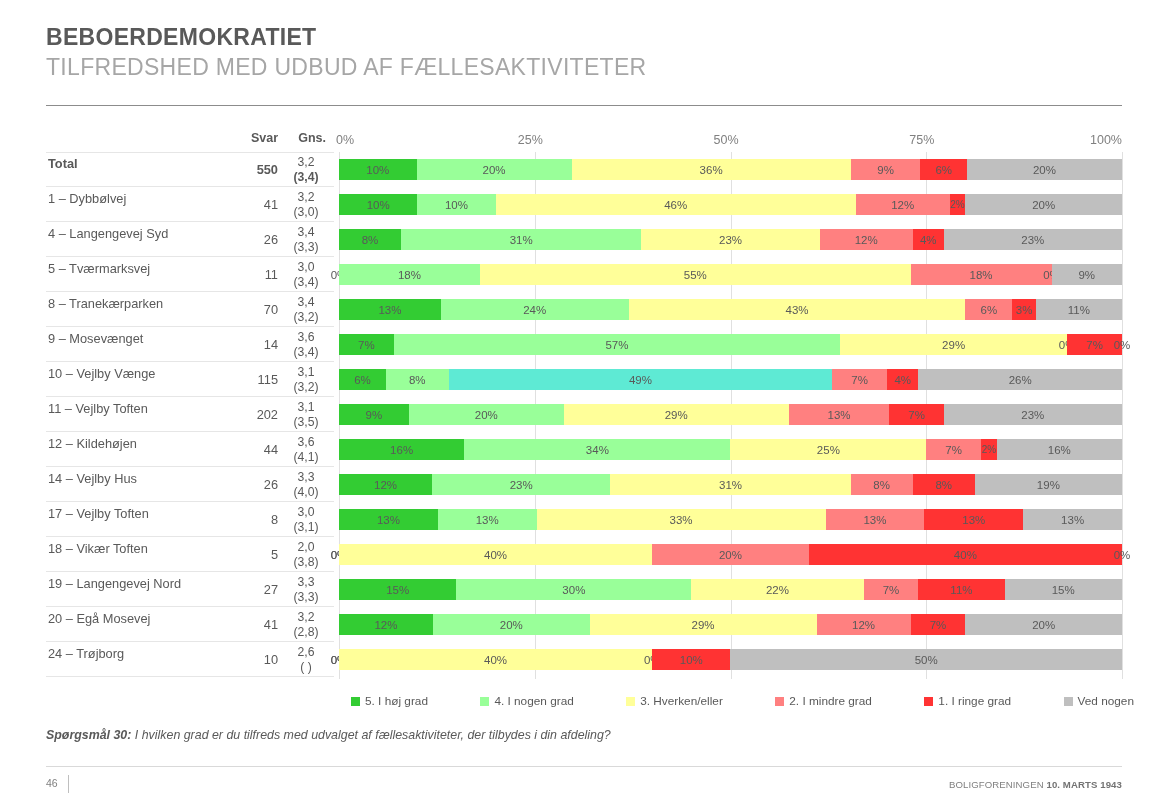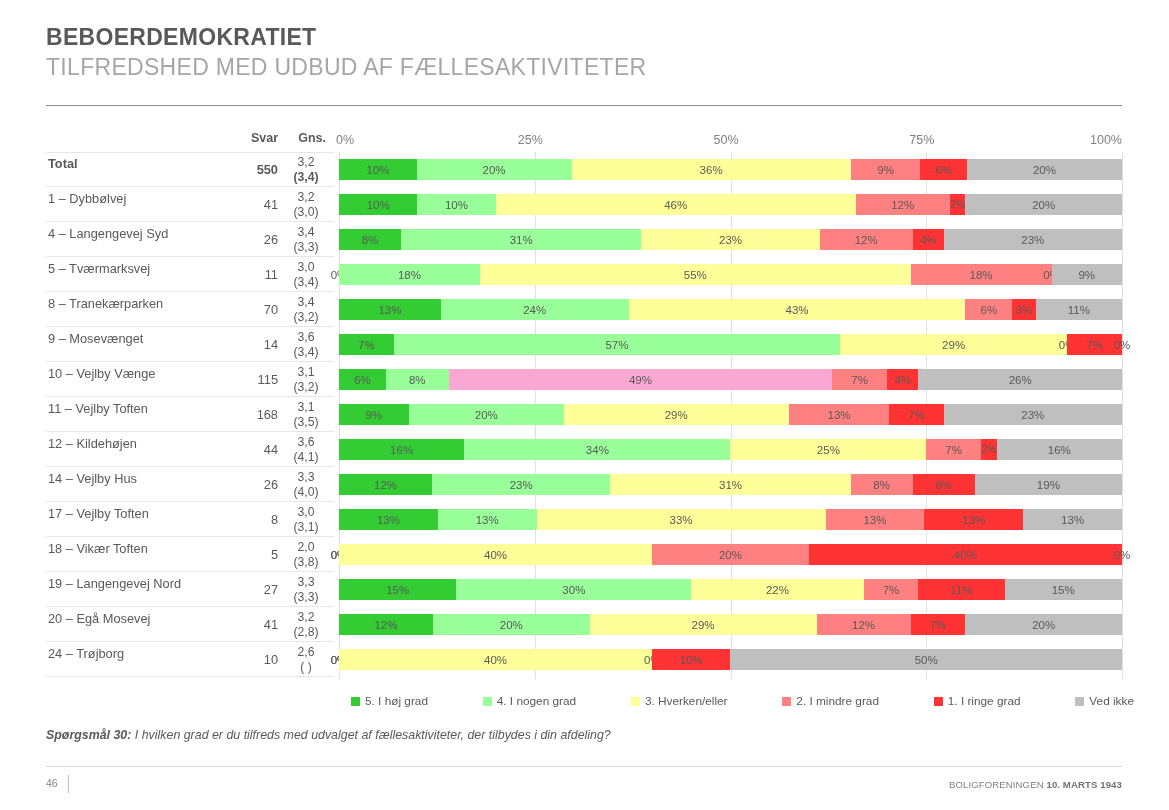--- a/index.html
+++ b/index.html
@@ -483,38 +483,38 @@
           <span>3,1</span>
           <span class="gns-prev">(3,2)</span>
         </div>
         <div class="bar">
           <div class="seg" style="background: rgb(51, 204, 51); width: 46.98px;">
             <span>6%</span>
           </div>
           <div class="seg" style="background: rgb(153, 255, 153); width: 62.64px;">
             <span>8%</span>
           </div>
-          <div class="seg" style="background: #f9a8d4; width: 383.67px;">
+          <div class="seg" style="background: #5eead4; width: 383.67px;">
             <span>49%</span>
           </div>
           <div class="seg" style="background: rgb(255, 128, 128); width: 54.81px;">
             <span>7%</span>
           </div>
           <div class="seg" style="background: rgb(255, 51, 51); width: 31.32px;">
             <span>4%</span>
           </div>
           <div class="seg" style="background: rgb(191, 191, 191); width: 203.58px;">
             <span>26%</span>
           </div>
         </div>
       </div>
       <div class="row">
         <div class="row-sep"></div>
         <div class="cell-label">11 – Vejlby Toften</div>
-        <div class="cell-svar">168</div>
+        <div class="cell-svar">202</div>
         <div class="cell-gns">
           <span>3,1</span>
           <span class="gns-prev">(3,5)</span>
         </div>
         <div class="bar">
           <div class="seg" style="background: rgb(51, 204, 51); width: 70.47px;">
             <span>9%</span>
           </div>
           <div class="seg" style="background: rgb(153, 255, 153); width: 156.6px;">
             <span>20%</span>
@@ -754,21 +754,21 @@
       <div class="legend-item">
         <span class="legend-swatch" style="background: rgb(255, 128, 128);"></span>
         <span>2. I mindre grad</span>
       </div>
       <div class="legend-item">
         <span class="legend-swatch" style="background: rgb(255, 51, 51);"></span>
         <span>1. I ringe grad</span>
       </div>
       <div class="legend-item">
         <span class="legend-swatch" style="background: rgb(191, 191, 191);"></span>
-        <span>Ved ikke</span>
+        <span>Ved nogen</span>
       </div>
     </div>
 </div>
 
 <div id="question">
   <b>Spørgsmål 30:</b><span> I hvilken grad er du tilfreds med udvalget af fællesaktiviteter, der tilbydes i din afdeling?</span>
 </div>
 
 <div id="footer-rule"></div>
 <div id="page-num">46</div>

